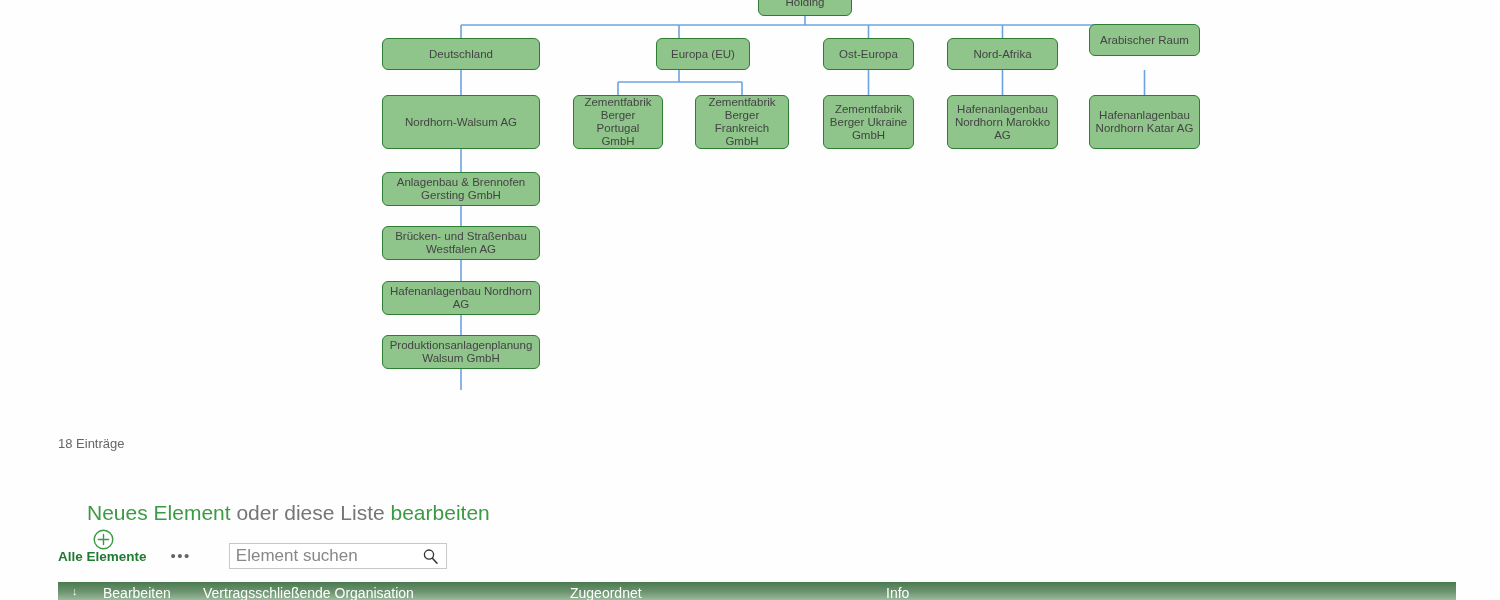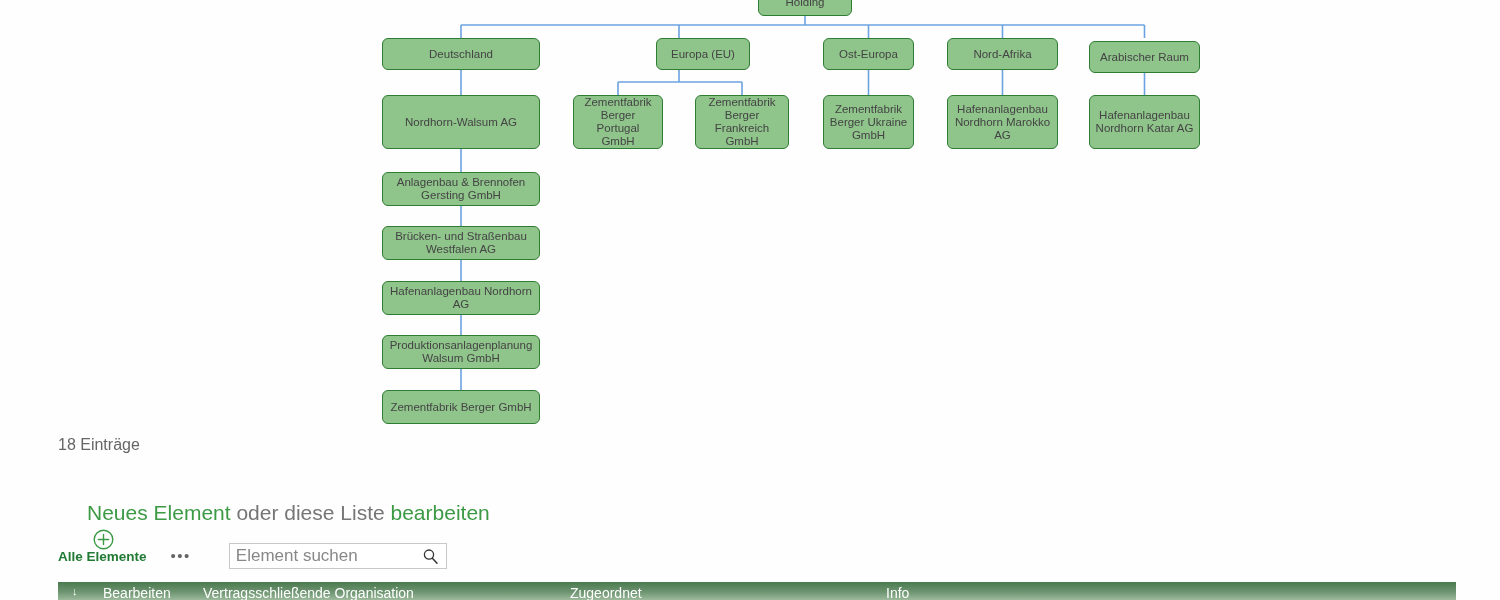--- a/index.html
+++ b/index.html
@@ -54,21 +54,21 @@
     padding: 2px 4px;
     cursor: pointer;
     white-space: pre-line;
   }
 
   
   #entry-count {
     position: absolute;
     left: 22px;
     top: 436px;
-    font-size: 16px;
+    font-size: 13px;
     color: #666666;
   }
 
   
   #newitem-row {
     position: absolute;
     left: 22px;
     top: 500px;
     display: flex;
     align-items: center;
@@ -196,21 +196,21 @@
         <line x1="425" y1="260" x2="425" y2="281" stroke="#6ba3e0" stroke-width="1.6"></line>
         <line x1="425" y1="315" x2="425" y2="335" stroke="#6ba3e0" stroke-width="1.6"></line>
         <line x1="425" y1="369" x2="425" y2="390" stroke="#6ba3e0" stroke-width="1.6"></line>
       </svg>
 
   <div class="node" style="left: 722px; top: -12px; width: 94px; height: 28px; background: rgb(143, 196, 139); border-color: rgb(46, 125, 50);"><span>Holding</span></div>
       <div class="node" style="left: 346px; top: 38px; width: 158px; height: 32px; background: rgb(143, 196, 139); border-color: rgb(46, 125, 50);"><span>Deutschland</span></div>
       <div class="node" style="left: 620px; top: 38px; width: 94px; height: 32px; background: rgb(143, 196, 139); border-color: rgb(46, 125, 50);"><span>Europa (EU)</span></div>
       <div class="node" style="left: 787px; top: 38px; width: 91px; height: 32px; background: rgb(143, 196, 139); border-color: rgb(46, 125, 50);"><span>Ost-Europa</span></div>
       <div class="node" style="left: 911px; top: 38px; width: 111px; height: 32px; background: rgb(143, 196, 139); border-color: rgb(46, 125, 50);"><span>Nord-Afrika</span></div>
-      <div class="node" style="left: 1053px; top: 41px; width: 111px; height: 32px; background: rgb(143, 196, 139); border-color: rgb(46, 125, 50);"><span>Arabischer Raum</span></div>
+      <div class="node" style="left: 1053px; top: 24px; width: 111px; height: 32px; background: rgb(143, 196, 139); border-color: rgb(46, 125, 50);"><span>Arabischer Raum</span></div>
       <div class="node" style="left: 346px; top: 95px; width: 158px; height: 54px; background: rgb(143, 196, 139); border-color: rgb(46, 125, 50);"><span>Nordhorn-Walsum AG</span></div>
       <div class="node" style="left: 537px; top: 95px; width: 90px; height: 54px; background: rgb(143, 196, 139); border-color: rgb(46, 125, 50);"><span>Zementfabrik
 Berger Portugal
 GmbH</span></div>
       <div class="node" style="left: 659px; top: 95px; width: 94px; height: 54px; background: rgb(143, 196, 139); border-color: rgb(46, 125, 50);"><span>Zementfabrik
 Berger
 Frankreich
 GmbH</span></div>
       <div class="node" style="left: 787px; top: 95px; width: 91px; height: 54px; background: rgb(143, 196, 139); border-color: rgb(46, 125, 50);"><span>Zementfabrik
 Berger Ukraine
@@ -221,21 +221,20 @@
       <div class="node" style="left: 1053px; top: 95px; width: 111px; height: 54px; background: rgb(143, 196, 139); border-color: rgb(46, 125, 50);"><span>Hafenanlagenbau
 Nordhorn Katar AG</span></div>
       <div class="node" style="left: 346px; top: 172px; width: 158px; height: 34px; background: rgb(143, 196, 139); border-color: rgb(46, 125, 50);"><span>Anlagenbau &amp; Brennofen
 Gersting GmbH</span></div>
       <div class="node" style="left: 346px; top: 226px; width: 158px; height: 34px; background: rgb(143, 196, 139); border-color: rgb(46, 125, 50);"><span>Brücken- und Straßenbau
 Westfalen AG</span></div>
       <div class="node" style="left: 346px; top: 281px; width: 158px; height: 34px; background: rgb(143, 196, 139); border-color: rgb(46, 125, 50);"><span>Hafenanlagenbau Nordhorn
 AG</span></div>
       <div class="node" style="left: 346px; top: 335px; width: 158px; height: 34px; background: rgb(143, 196, 139); border-color: rgb(46, 125, 50);"><span>Produktionsanlagenplanung
 Walsum GmbH</span></div>
-      <div class="node" style="left: 346px; top: 390px; width: 158px; height: 34px; background: rgb(143, 196, 139); border-color: rgb(46, 125, 50);"><span>Zementfabrik Berger GmbH</span></div>
     </div>
 
   <div id="entry-count">18 Einträge</div>
 
   <div id="newitem-row">
     <span class="plus-icon">
       <svg viewBox="0 0 21 21" width="21" height="21" xmlns="http://www.w3.org/2000/svg">
         <circle cx="10.5" cy="10.5" r="9.3" fill="none" stroke="#3c9a45" stroke-width="1.4"></circle>
         <path d="M10.5 5.4 V15.6 M5.4 10.5 H15.6" stroke="#3c9a45" stroke-width="1.4" stroke-linecap="round"></path>
       </svg>

